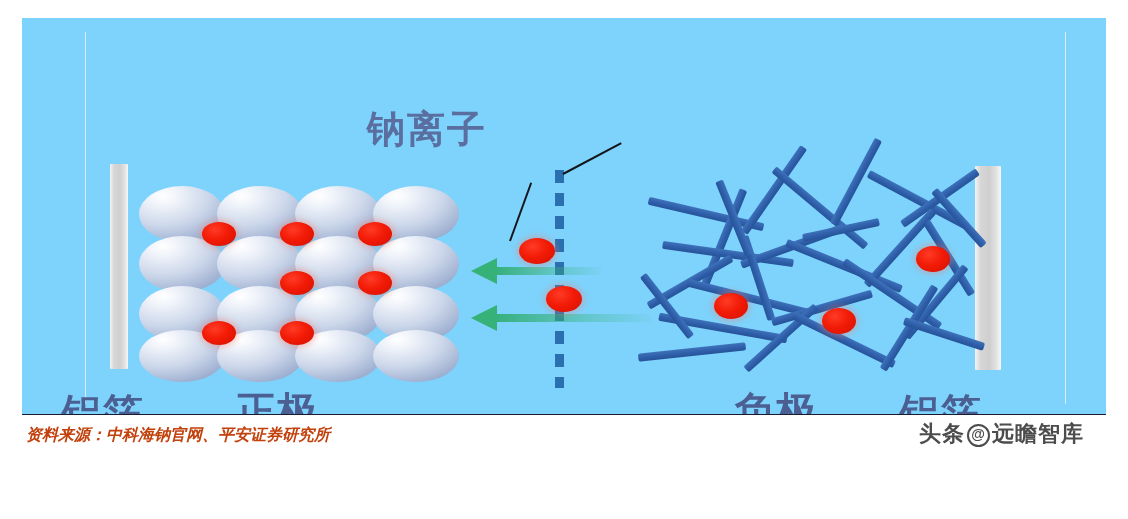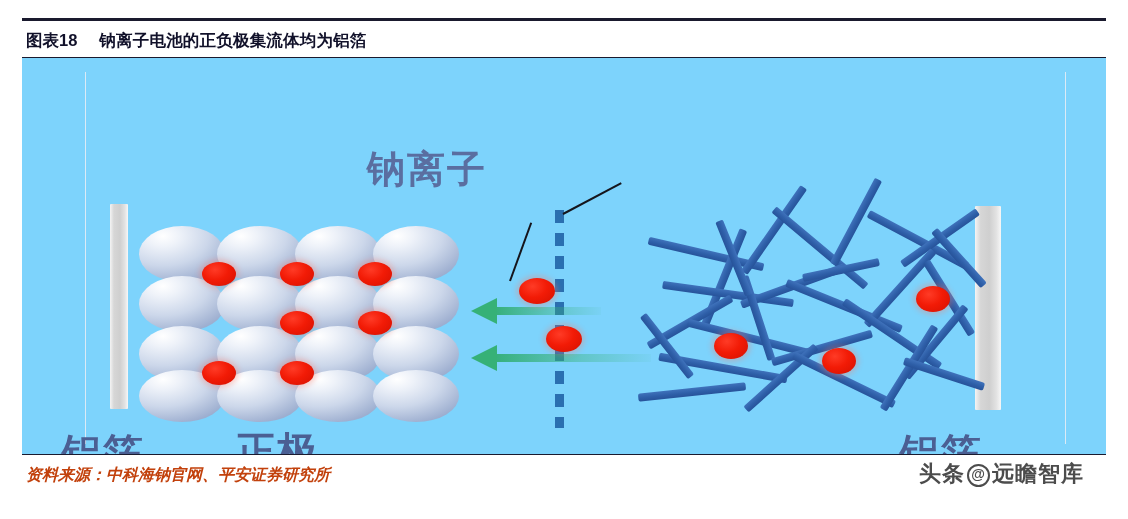--- a/index.html
+++ b/index.html
@@ -190,25 +190,20 @@
   }
   .label-top { font-size: 38px; letter-spacing: 2px; color: #516severe; }
   .label-top { color: #5a6ea0; }
   .label-bottom { font-size: 40px; letter-spacing: 1px; color: #4b5f93; }
 </style>
 </head>
 <body>
 
 <div class="figure-block">
 
-  <div class="fig-header">
-    <div class="fig-title">
-      <span class="tnum">图表18</span><span class="gap"></span><span>钠离子电池的正负极集流体均为铝箔</span>
-    </div>
-  </div>
 
   <div class="fig-body">
     <div class="diagram">
 
       <div class="edge-tint" style="left:63px;"></div>
       <div class="edge-tint" style="left:1043px;"></div>
 
       <div class="foil" style="left:88px;  top:146px; width:18px; height:205px;"></div>
       <div class="foil" style="left:953px; top:148px; width:26px; height:204px;"></div>
 
@@ -287,20 +282,21 @@
       <div class="ion" style="left:800px; top:290px; width:34px; height:26px;"></div>
       <div class="ion" style="left:894px; top:228px; width:34px; height:26px;"></div>
 
       <div class="leader" style="left:488px; top:222px; width:62px; transform:rotate(-70deg);"></div>
       <div class="leader" style="left:541px; top:155px; width:66px; transform:rotate(-28deg);"></div>
 
       <div class="cn-label label-top" style="left:345px; top:86px;">钠离子</div>
 
       <div class="cn-label label-bottom" style="left:40px; top:368px;">铝箔</div>
       <div class="cn-label label-bottom" style="left:214px; top:366px;">正极</div>
+      <div class="cn-label label-bottom" style="left:713px; top:366px;">负极</div>
       <div class="cn-label label-bottom" style="left:878px; top:368px;">铝箔</div>
 
     </div>
   </div>
 
   <div class="fig-footer">
     <div class="fig-source">资料来源：中科海钠官网、平安证券研究所</div>
     <div class="watermark">
       <span>头条</span><span class="at-badge">@</span><span>远瞻智库</span>
     </div>

